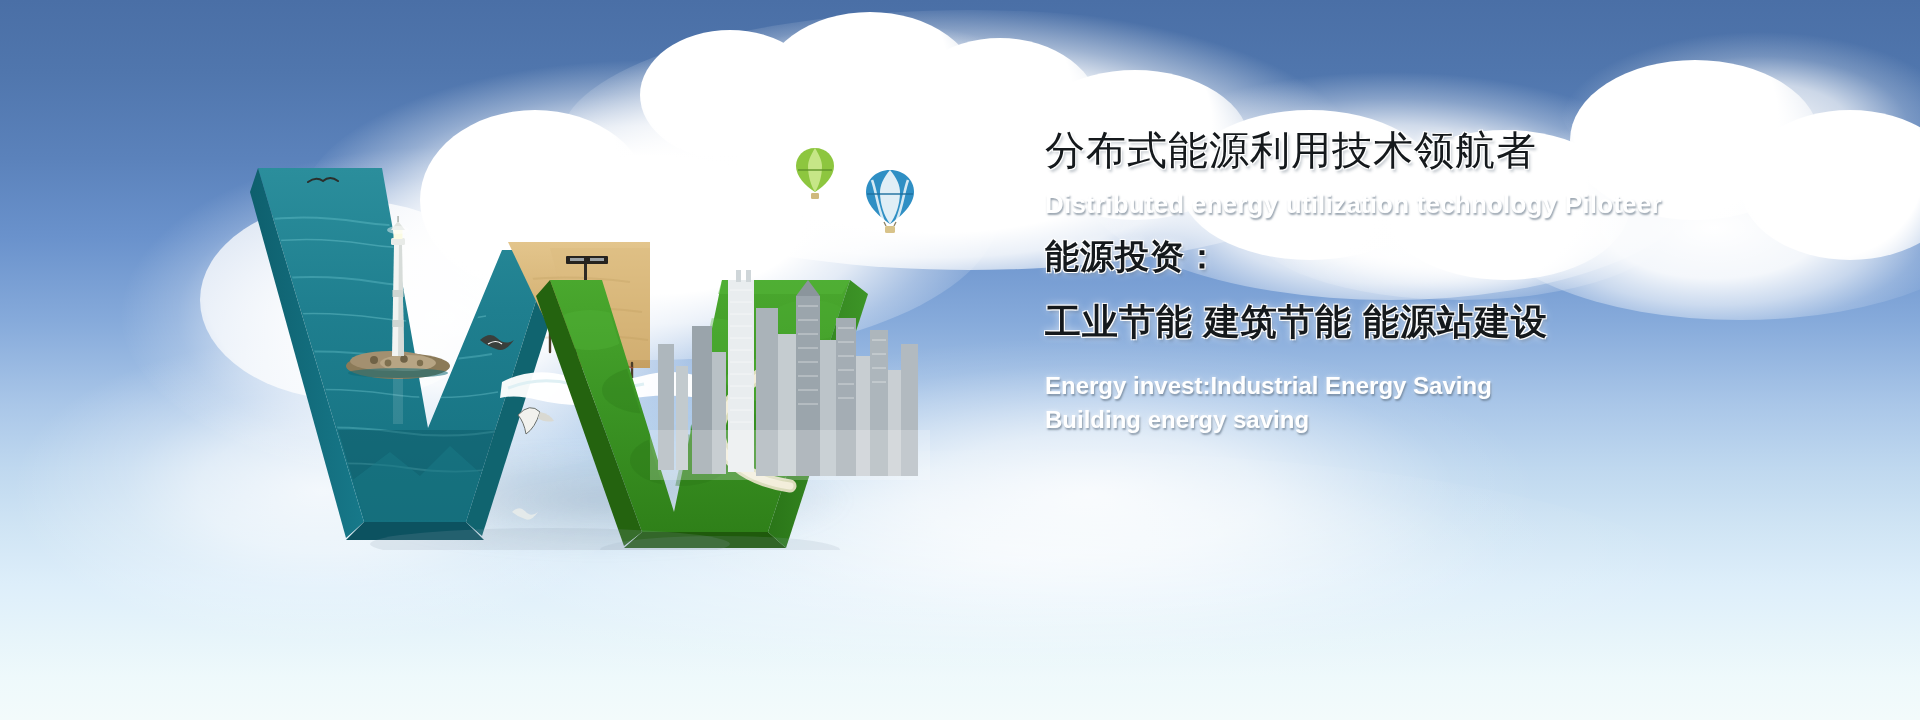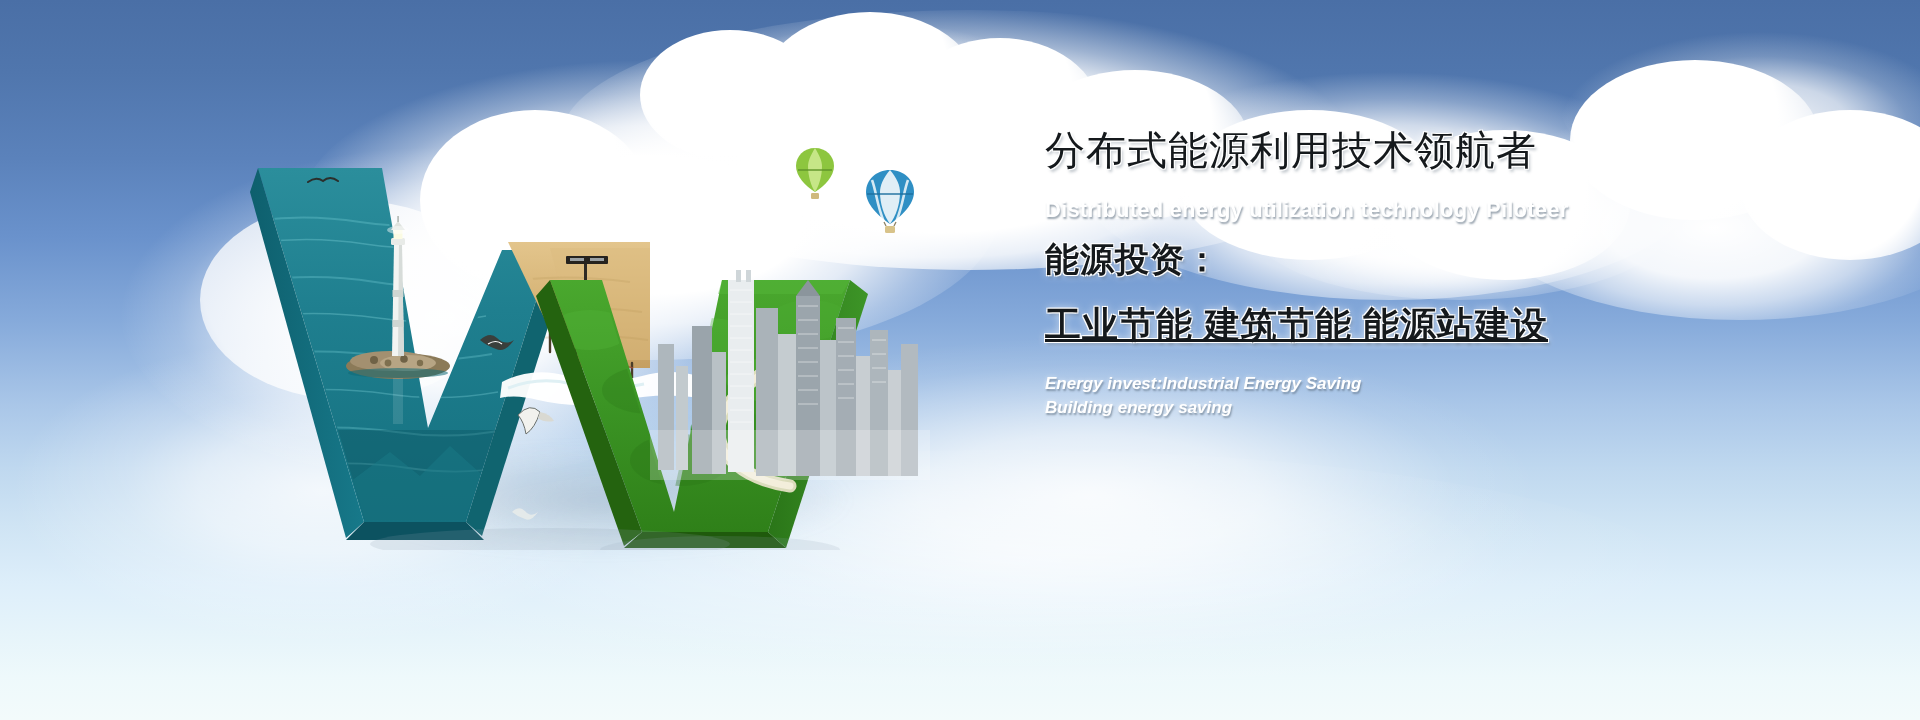--- a/index.html
+++ b/index.html
@@ -73,22 +73,22 @@
       -1px -1px 0 rgba(255,255,255,.95),
        1px -1px 0 rgba(255,255,255,.95),
       -1px  1px 0 rgba(255,255,255,.95),
        1px  1px 0 rgba(255,255,255,.95),
        0 0 8px rgba(255,255,255,.85),
        2px 3px 3px rgba(40,60,80,.35);
     white-space:nowrap;
   }
 
   .sub-en{
-    margin-top:24px;
-    font-size:22px;
+    margin-top:16px;
+    font-size:26px;
     font-weight:bold;
     color:#ffffff;
     letter-spacing:.2px;
     text-shadow:1px 2px 2px rgba(70,90,110,.55), 0 0 4px rgba(255,255,255,.5);
     white-space:nowrap;
   }
 
   .line-cn{
     font-size:34px;
     font-weight:bold;
@@ -97,31 +97,30 @@
     text-shadow:
       -1px -1px 0 rgba(255,255,255,.95),
        1px -1px 0 rgba(255,255,255,.95),
       -1px  1px 0 rgba(255,255,255,.95),
        1px  1px 0 rgba(255,255,255,.95),
        0 0 8px rgba(255,255,255,.8),
        2px 3px 3px rgba(40,60,80,.3);
     white-space:nowrap;
   }
   .invest-line{margin-top:14px;}
-  .services-line{margin-top:18px;font-size:36px;text-decoration:underline;}
+  .services-line{margin-top:18px;font-size:36px;}
 
   .en-list{margin-top:22px;}
   .en-item{
-    font-size:17px;
+    font-size:24px;
     font-weight:bold;
     color:#ffffff;
     line-height:1.42;
     text-shadow:1px 2px 2px rgba(70,90,110,.55), 0 0 4px rgba(255,255,255,.45);
     white-space:nowrap;
-    font-style:italic;
   }
 </style>
 </head>
 <body>
 
 <div class="banner">
 
   <div>
     <div class="cloud-soft cb10"></div>
     <div class="cloud-soft cb7"></div>

